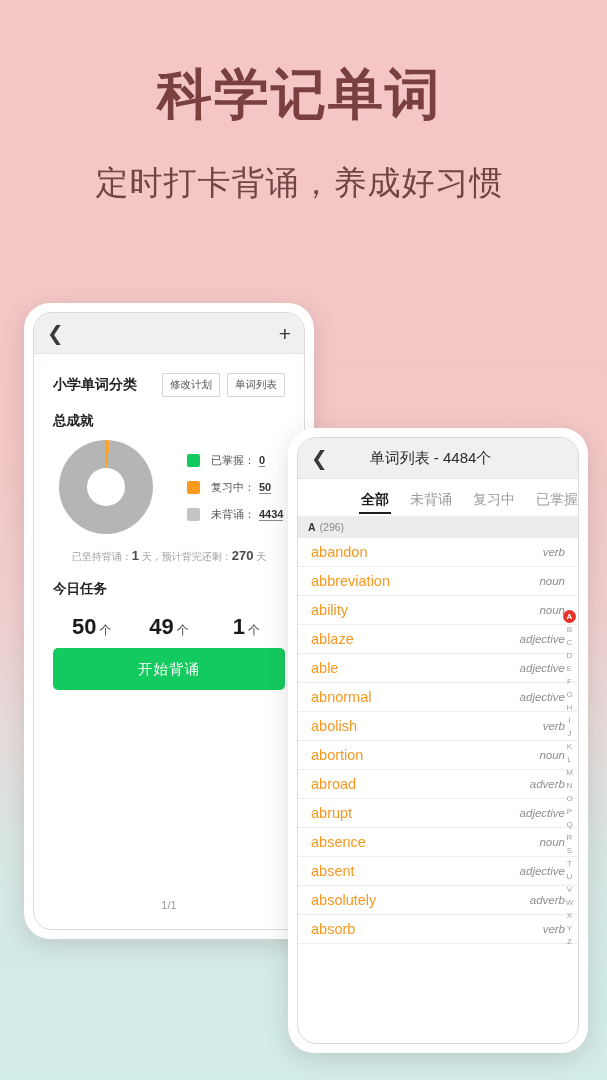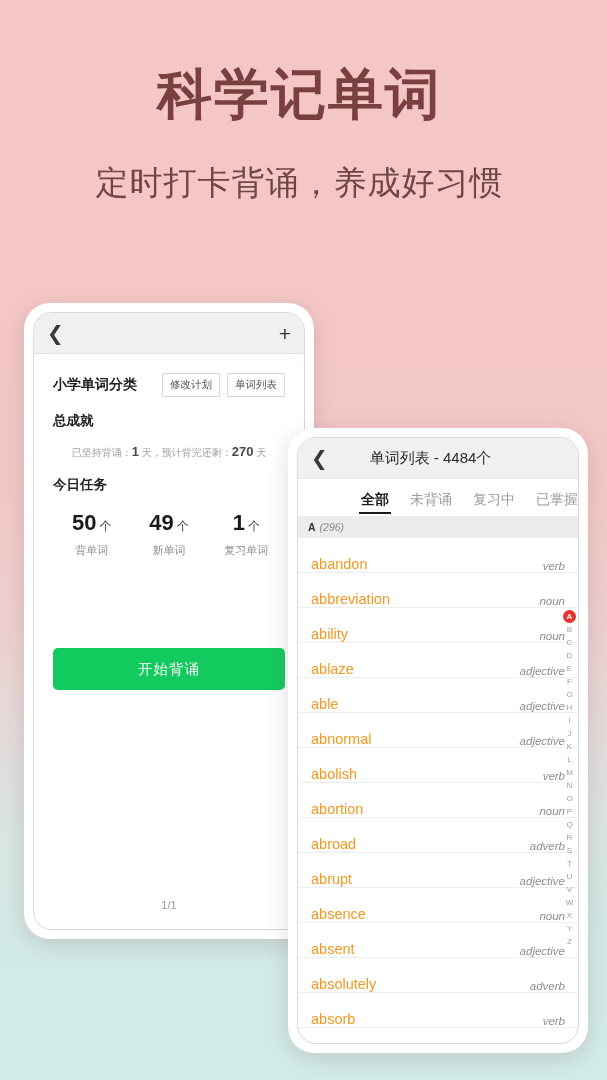--- a/index.html
+++ b/index.html
@@ -221,26 +221,26 @@
     height: 2px; background: #1d1d1d;
   }
   .sec-head {
     background: #ececec;
     font-size: 10.5px;
     color: #555;
     padding: 5px 10px;
     display: flex; align-items: baseline; gap: 4px;
   }
   .sec-head .letter { font-weight: 700; color: #333; }
-  .sec-head .count { color: #8a8a8a; font-style: italic; }
+  .sec-head .count { color: #8a8a8a; }
 
   .wlist { position: relative; }
   .wrow {
-    display: flex; align-items: flex-end; justify-content: space-between;
-    height: 35px;
+    display: flex; align-items: center; justify-content: space-between;
+    height: 29px;
     padding: 0 13px;
     border-bottom: 1px solid #eeeeee;
   }
   .wword { font-size: 14.5px; color: #f6981e; }
   .wpos { font-size: 11.5px; color: #8e8e8e; font-style: italic; }
 
   .alpha {
     position: absolute;
     right: 2px; top: 172px;
     display: flex; flex-direction: column; align-items: center;
@@ -283,20 +283,40 @@
       <div class="cat-row">
         <span class="cat-name">小学单词分类</span>
         <span class="cat-btns">
           <span class="pill">修改计划</span>
           <span class="pill">单词列表</span>
         </span>
       </div>
 
       <div class="sec-title">总成就</div>
 
+      <div class="achieve">
+        <div class="donut"></div>
+        <div class="legend">
+          <div class="legend-row">
+            <span class="swatch" style="background:#13ca5e"></span>
+            <span class="legend-label">已掌握：</span>
+            <span class="legend-val">0</span>
+          </div>
+          <div class="legend-row">
+            <span class="swatch" style="background:#f79a1e"></span>
+            <span class="legend-label">复习中：</span>
+            <span class="legend-val">50</span>
+          </div>
+          <div class="legend-row">
+            <span class="swatch" style="background:#c4c4c4"></span>
+            <span class="legend-label">未背诵：</span>
+            <span class="legend-val">4434</span>
+          </div>
+        </div>
+      </div>
 
       <div class="streak">
         <span>已坚持背诵：</span><b>1</b><span> 天，预计背完还剩：</span><b>270</b><span> 天</span>
       </div>
 
       <div class="today-title">今日任务</div>
 
       <div class="stats">
         <div class="stat">
           <div class="stat-num"><span>50</span><span class="unit">个</span></div>

